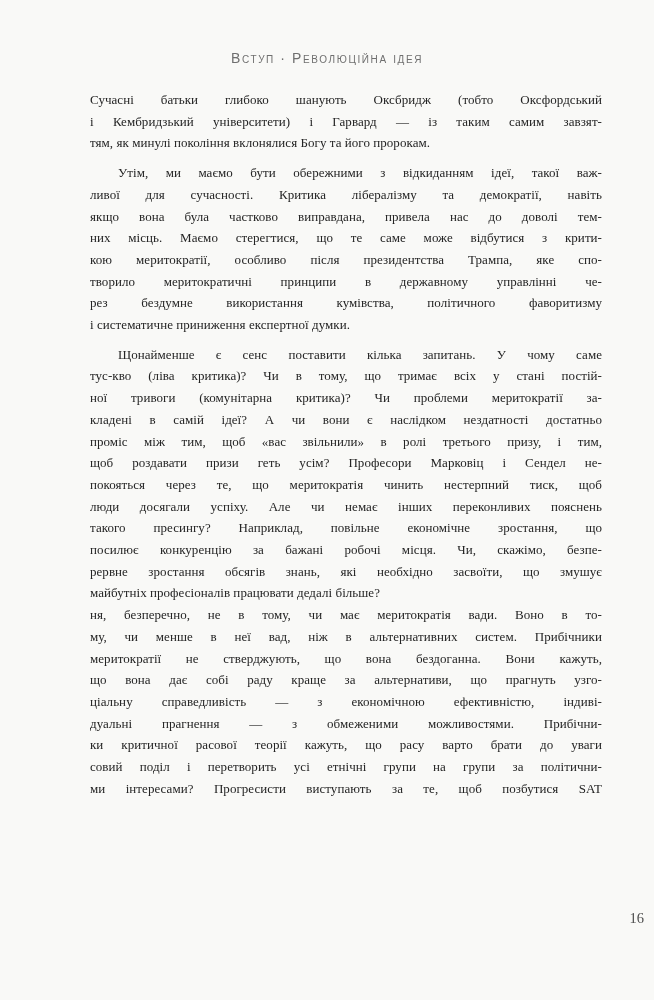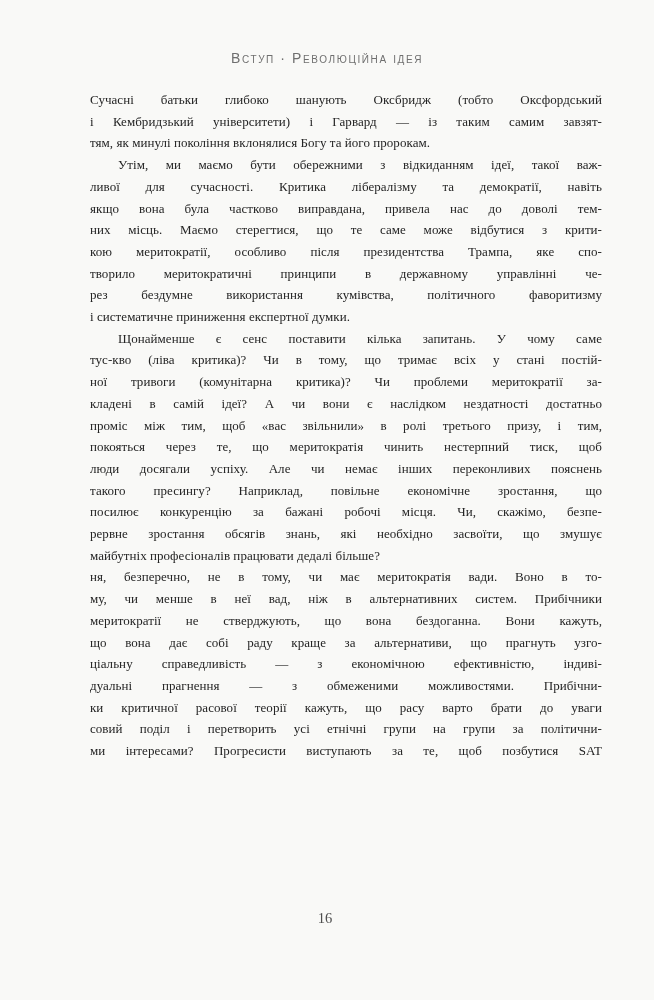--- a/index.html
+++ b/index.html
@@ -40,27 +40,28 @@
   .line {
     text-align: justify;
     text-align-last: justify;
     white-space: normal;
   }
   .line.last {
     text-align-last: left;
   }
   .line.indented {
     text-indent: 28px;
+    margin-top: 8px;
   }
   .folio {
     position: absolute;
     top: 910px;
     left: 0;
-    right: 4px;
-    text-align: center;
+    right: 10px;
+    text-align: right;
     font-family: "Liberation Serif", serif;
     font-size: 14.5px;
     color: #4e4e4e;
   }
 </style>
 </head>
 <body>
 
 <div class="page">
   <div class="running-head">Вступ · Революційна ідея</div>
@@ -75,20 +76,21 @@
       <div class="line">них місць. Маємо стерегтися, що те саме може відбутися з крити-</div>
       <div class="line">кою меритократії, особливо після президентства Трампа, яке спо-</div>
       <div class="line">творило меритократичні принципи в державному управлінні че-</div>
       <div class="line">рез бездумне використання кумівства, політичного фаворитизму</div>
       <div class="line last">і систематичне приниження експертної думки.</div>
       <div class="line indented">Щонайменше є сенс поставити кілька запитань. У чому саме</div>
       <div class="line">тус-кво (ліва критика)? Чи в тому, що тримає всіх у стані постій-</div>
       <div class="line">ної тривоги (комунітарна критика)? Чи проблеми меритократії за-</div>
       <div class="line">кладені в самій ідеї? А чи вони є наслідком нездатності достатньо</div>
       <div class="line">проміс між тим, щоб «вас звільнили» в ролі третього призу, і тим,</div>
+      <div class="line">щоб роздавати призи геть усім? Професори Марковіц і Сендел не-</div>
       <div class="line">покояться через те, що меритократія чинить нестерпний тиск, щоб</div>
       <div class="line">люди досягали успіху. Але чи немає інших переконливих пояснень</div>
       <div class="line">такого пресингу? Наприклад, повільне економічне зростання, що</div>
       <div class="line">посилює конкуренцію за бажані робочі місця. Чи, скажімо, безпе-</div>
       <div class="line">рервне зростання обсягів знань, які необхідно засвоїти, що змушує</div>
       <div class="line last">майбутніх професіоналів працювати дедалі більше?</div>
       <div class="line">ня, безперечно, не в тому, чи має меритократія вади. Воно в то-</div>
       <div class="line">му, чи менше в неї вад, ніж в альтернативних систем. Прибічники</div>
       <div class="line">меритократії не стверджують, що вона бездоганна. Вони кажуть,</div>
       <div class="line">що вона дає собі раду краще за альтернативи, що прагнуть узго-</div>

